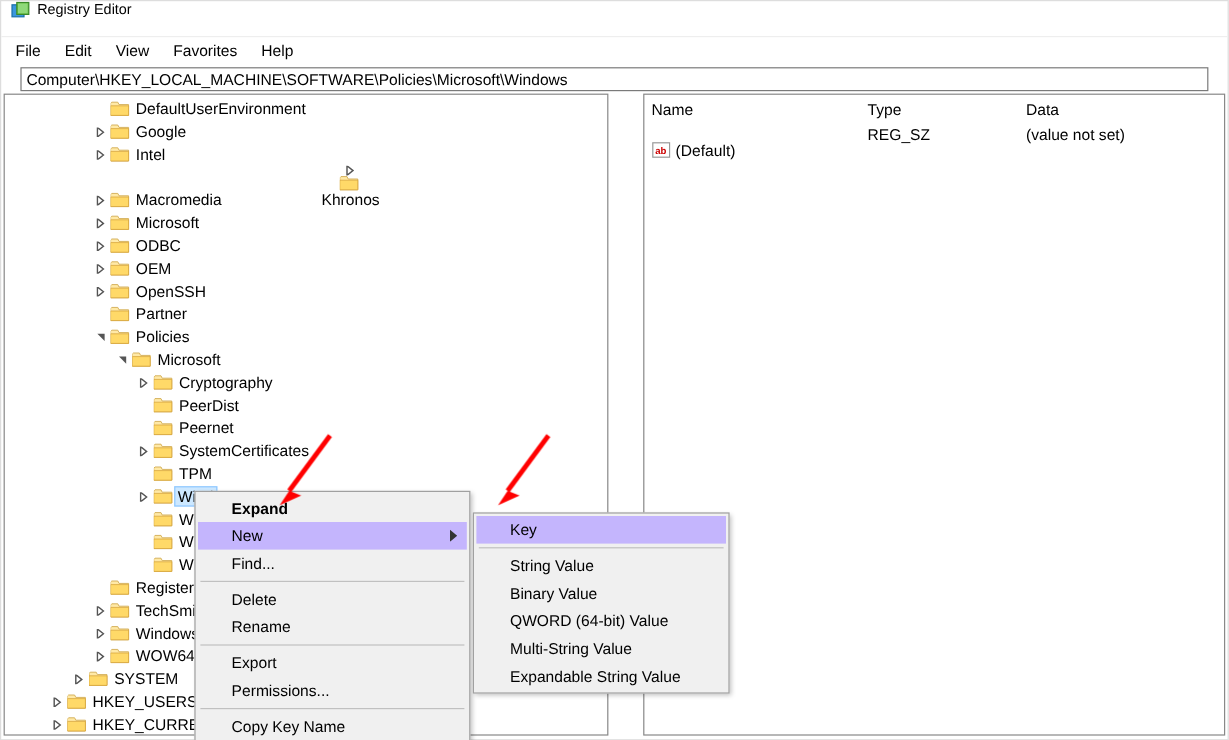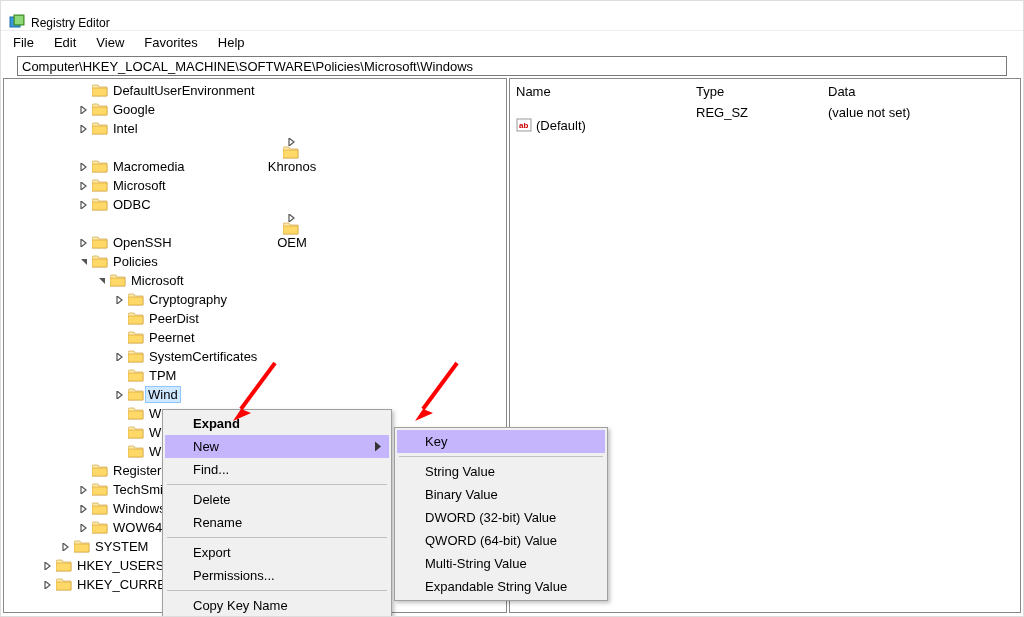--- a/index.html
+++ b/index.html
@@ -10,21 +10,21 @@
     color: #000;
     background: #fff;
     width: 1024px;
     height: 617px;
     overflow: hidden;
     position: relative;
     border: 1px solid #ddd;
   }
   .titlebar {
     display: flex;
-    align-items: flex-end;
+    align-items: flex-start;
     height: 30px;
     padding: 0 8px;
     border-bottom: 1px solid #eee;
   }
   .titlebar .app-icon {
     width: 16px;
     height: 16px;
     margin-right: 6px;
   }
   .titlebar .title { font-size: 12px; }
@@ -43,20 +43,21 @@
     margin: 0 16px;
     padding: 2px 4px;
     font-size: 13px;
     height: 20px;
     line-height: 16px;
   }
   .content {
     display: flex;
     height: calc(617px - 30px - 26px - 20px - 4px);
     margin-top: 2px;
+    gap: 27px;
   }
   .tree-pane {
     width: 504px;
     border: 1px solid #888;
     margin: 0 2px 2px 2px;
     overflow: hidden;
     position: relative;
   }
   .tree-scroll {
     width: 100%;
@@ -279,21 +280,21 @@
               </svg>
             </span>
             <span class="folder-icon">
               <svg width="16" height="13" viewBox="0 0 16 13">
                 <path d="M0 2 L0 12 L15 12 L15 3 L7 3 L6 1 L1 1 Z" fill="#ffe9a6" stroke="#d4b05a" stroke-width="0.8"></path>
                 <path d="M0 4 L15 4 L15 12 L0 12 Z" fill="#ffd968" stroke="#d4a038" stroke-width="0.6"></path>
               </svg>
             </span>
             <span class="label-box"><span class="tree-label">ODBC</span></span>
           </div>
-          <div class="tree-row" style="padding-left: 74px; flex-direction: column;">
+          <div class="tree-row" style="padding-left: 74px;">
             <span class="expander">
               <svg width="8" height="8" viewBox="0 0 8 8">
                 <path d="M1 0 L6 4 L1 8 Z" fill="none" stroke="#555" stroke-width="1.2"></path>
               </svg>
             </span>
             <span class="folder-icon">
               <svg width="16" height="13" viewBox="0 0 16 13">
                 <path d="M0 2 L0 12 L15 12 L15 3 L7 3 L6 1 L1 1 Z" fill="#ffe9a6" stroke="#d4b05a" stroke-width="0.8"></path>
                 <path d="M0 4 L15 4 L15 12 L0 12 Z" fill="#ffd968" stroke="#d4a038" stroke-width="0.6"></path>
               </svg>
@@ -306,20 +307,30 @@
                 <path d="M1 0 L6 4 L1 8 Z" fill="none" stroke="#555" stroke-width="1.2"></path>
               </svg>
             </span>
             <span class="folder-icon">
               <svg width="16" height="13" viewBox="0 0 16 13">
                 <path d="M0 2 L0 12 L15 12 L15 3 L7 3 L6 1 L1 1 Z" fill="#ffe9a6" stroke="#d4b05a" stroke-width="0.8"></path>
                 <path d="M0 4 L15 4 L15 12 L0 12 Z" fill="#ffd968" stroke="#d4a038" stroke-width="0.6"></path>
               </svg>
             </span>
             <span class="label-box"><span class="tree-label">OpenSSH</span></span>
+          </div>
+          <div class="tree-row" style="padding-left: 74px;">
+            <span class="expander"></span>
+            <span class="folder-icon">
+              <svg width="16" height="13" viewBox="0 0 16 13">
+                <path d="M0 2 L0 12 L15 12 L15 3 L7 3 L6 1 L1 1 Z" fill="#ffe9a6" stroke="#d4b05a" stroke-width="0.8"></path>
+                <path d="M0 4 L15 4 L15 12 L0 12 Z" fill="#ffd968" stroke="#d4a038" stroke-width="0.6"></path>
+              </svg>
+            </span>
+            <span class="label-box"><span class="tree-label">Partner</span></span>
           </div>
           <div class="tree-row" style="padding-left: 74px;">
             <span class="expander">
               <svg width="8" height="8" viewBox="0 0 8 8">
                 <path d="M1 1 L7 1 L7 7 Z" fill="#555"></path>
               </svg>
             </span>
             <span class="folder-icon">
               <svg width="16" height="13" viewBox="0 0 16 13">
                 <path d="M0 2 L0 12 L15 12 L15 3 L7 3 L6 1 L1 1 Z" fill="#ffe9a6" stroke="#d4b05a" stroke-width="0.8"></path>
@@ -577,21 +588,20 @@
     <div class="ctx-item">Permissions...</div>
     <div class="ctx-sep"></div>
     <div class="ctx-item">Copy Key Name</div>
   </div>
 
 <div class="context-menu" id="ctx-sub" style="left:393px; top:426px; width:214px;">
     <div class="ctx-item highlighted">Key</div>
     <div class="ctx-sep"></div>
     <div class="ctx-item">String Value</div>
     <div class="ctx-item">Binary Value</div>
-    <div class="ctx-item">DWORD (32-bit) Value</div>
     <div class="ctx-item">QWORD (64-bit) Value</div>
     <div class="ctx-item">Multi-String Value</div>
     <div class="ctx-item">Expandable String Value</div>
   </div>
 
 <svg class="red-arrow" style="left:226px; top:358px;" width="60" height="70" viewBox="0 0 60 70">
   <line x1="48" y1="4" x2="14" y2="50" stroke="#ff0000" stroke-width="4"></line>
   <polygon points="14,50 6,62 24,54" fill="#ff0000"></polygon>
 </svg>
 <svg class="red-arrow" style="left:408px; top:358px;" width="60" height="70" viewBox="0 0 60 70">

